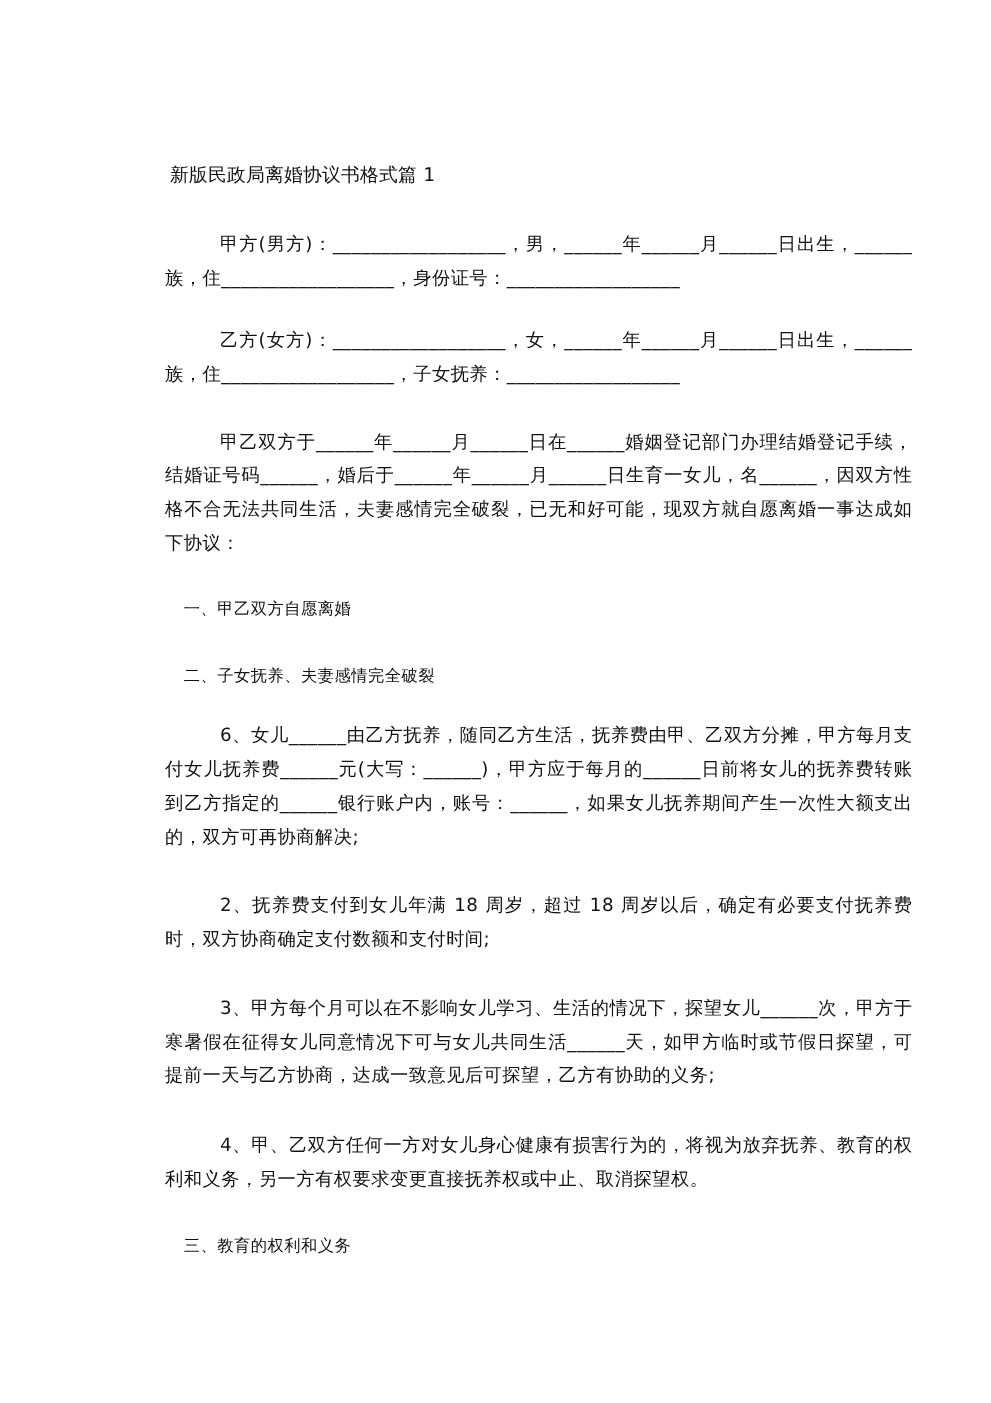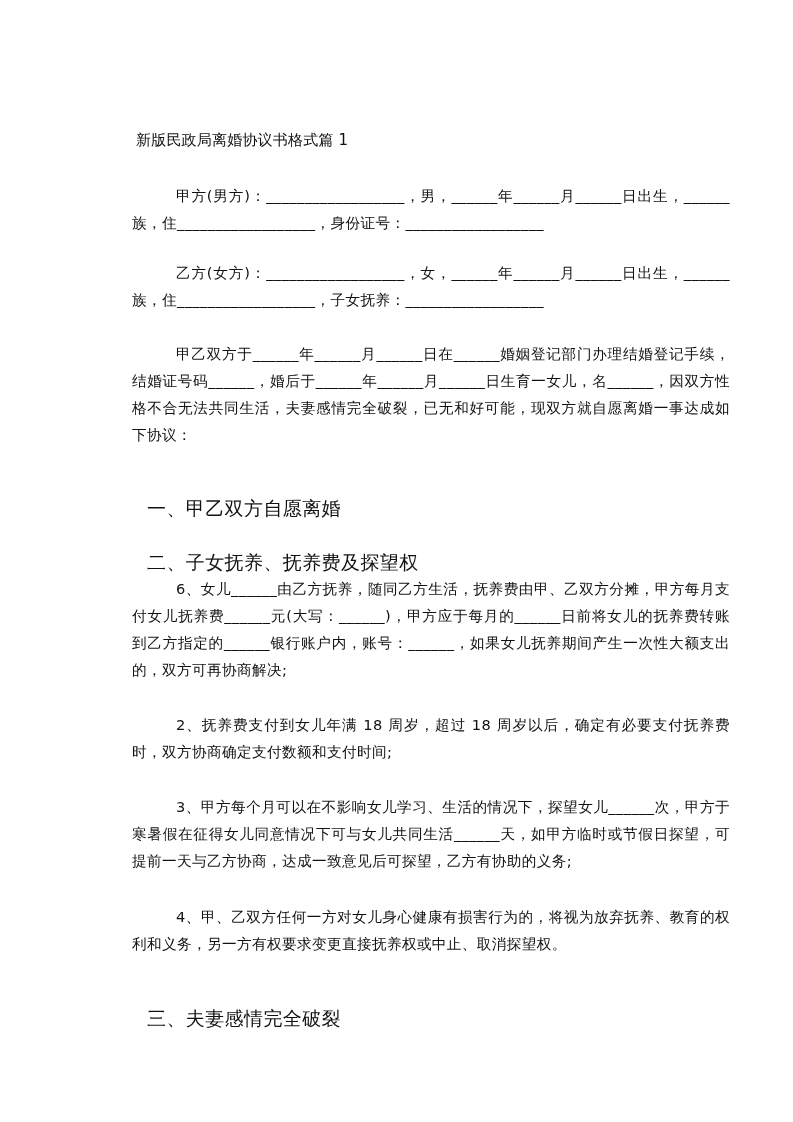--- a/index.html
+++ b/index.html
@@ -2,30 +2,30 @@
 <html><head>
 <meta charset="utf-8">
 <style>
   html, body { margin: 0; padding: 0; background: #ffffff; }
   body { width: 793px; height: 1122px; position: relative; overflow: hidden;
          font-family: "DejaVu Sans", "Liberation Sans", sans-serif; color: #111111; }
   .page { position: absolute; left: 103px; top: 0; width: 598px; }
   .title { position: absolute; left: 33px; top: 131px; font-size: 15px; font-weight: normal; letter-spacing: 0.2px; white-space: nowrap; }
   .para { position: absolute; left: 0; width: 598px; font-size: 14.6px; line-height: 27px;
           text-align: justify; text-indent: 44px; letter-spacing: 0.4px; word-break: break-all; margin-left: 29px; }
-  .heading { position: absolute; left: 44px; font-size: 19px; line-height: 27px; white-space: nowrap; letter-spacing: 0.4px; margin-top: 21px; }
+  .heading { position: absolute; left: 44px; font-size: 13px; line-height: 27px; white-space: nowrap; letter-spacing: 0.4px; }
 </style>
 </head>
 <body>
 
 <div class="page">
   <div class="title">新版民政局离婚协议书格式篇 1</div>
   <div class="para" style="top:182px">甲方(男方)：__________________，男，______年______月______日出生，______族，住__________________，身份证号：__________________</div>
   <div class="para" style="top:259px">乙方(女方)：__________________，女，______年______月______日出生，______族，住__________________，子女抚养：__________________</div>
   <div class="para" style="top:340px">甲乙双方于______年______月______日在______婚姻登记部门办理结婚登记手续，结婚证号码______，婚后于______年______月______日生育一女儿，名______，因双方性格不合无法共同生活，夫妻感情完全破裂，已无和好可能，现双方就自愿离婚一事达成如下协议：</div>
   <div class="heading" style="top:474px">一、甲乙双方自愿离婚</div>
-  <div class="heading" style="top:528px">二、子女抚养、抚养费及探望权</div>
+  <div class="heading" style="top:528px">二、子女抚养、夫妻感情完全破裂</div>
   <div class="para" style="top:575px">6、女儿______由乙方抚养，随同乙方生活，抚养费由甲、乙双方分摊，甲方每月支付女儿抚养费______元(大写：______)，甲方应于每月的______日前将女儿的抚养费转账到乙方指定的______银行账户内，账号：______，如果女儿抚养期间产生一次性大额支出的，双方可再协商解决;</div>
   <div class="para" style="top:711px">2、抚养费支付到女儿年满 18 周岁，超过 18 周岁以后，确定有必要支付抚养费时，双方协商确定支付数额和支付时间;</div>
   <div class="para" style="top:793px">3、甲方每个月可以在不影响女儿学习、生活的情况下，探望女儿______次，甲方于寒暑假在征得女儿同意情况下可与女儿共同生活______天，如甲方临时或节假日探望，可提前一天与乙方协商，达成一致意见后可探望，乙方有协助的义务;</div>
   <div class="para" style="top:903px">4、甲、乙双方任何一方对女儿身心健康有损害行为的，将视为放弃抚养、教育的权利和义务，另一方有权要求变更直接抚养权或中止、取消探望权。</div>
-  <div class="heading" style="top:984px">三、夫妻感情完全破裂</div>
+  <div class="heading" style="top:984px">三、教育的权利和义务</div>
 </div>
 
 </body></html>

